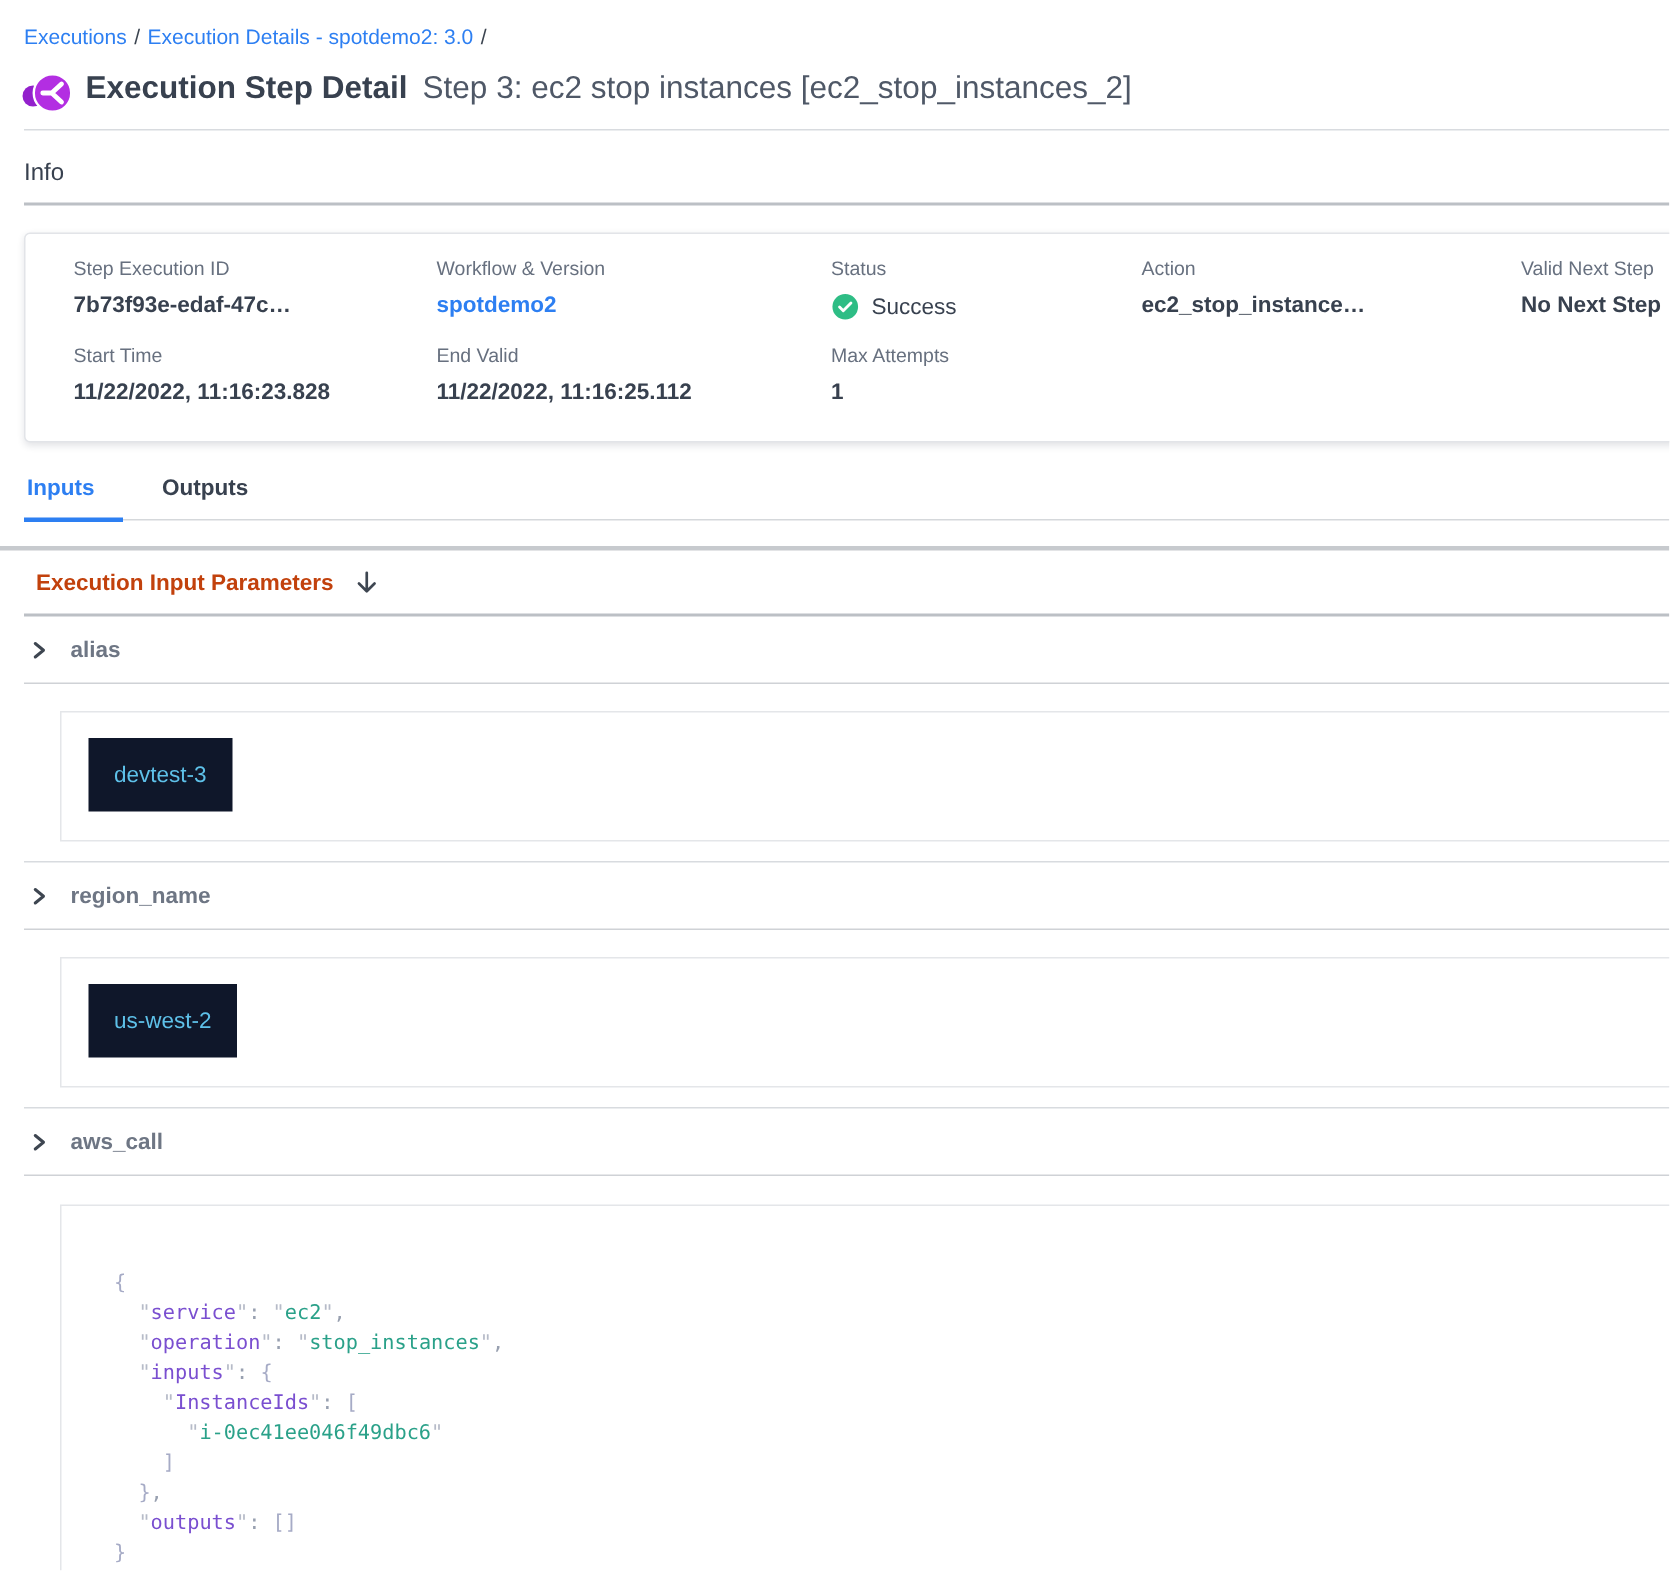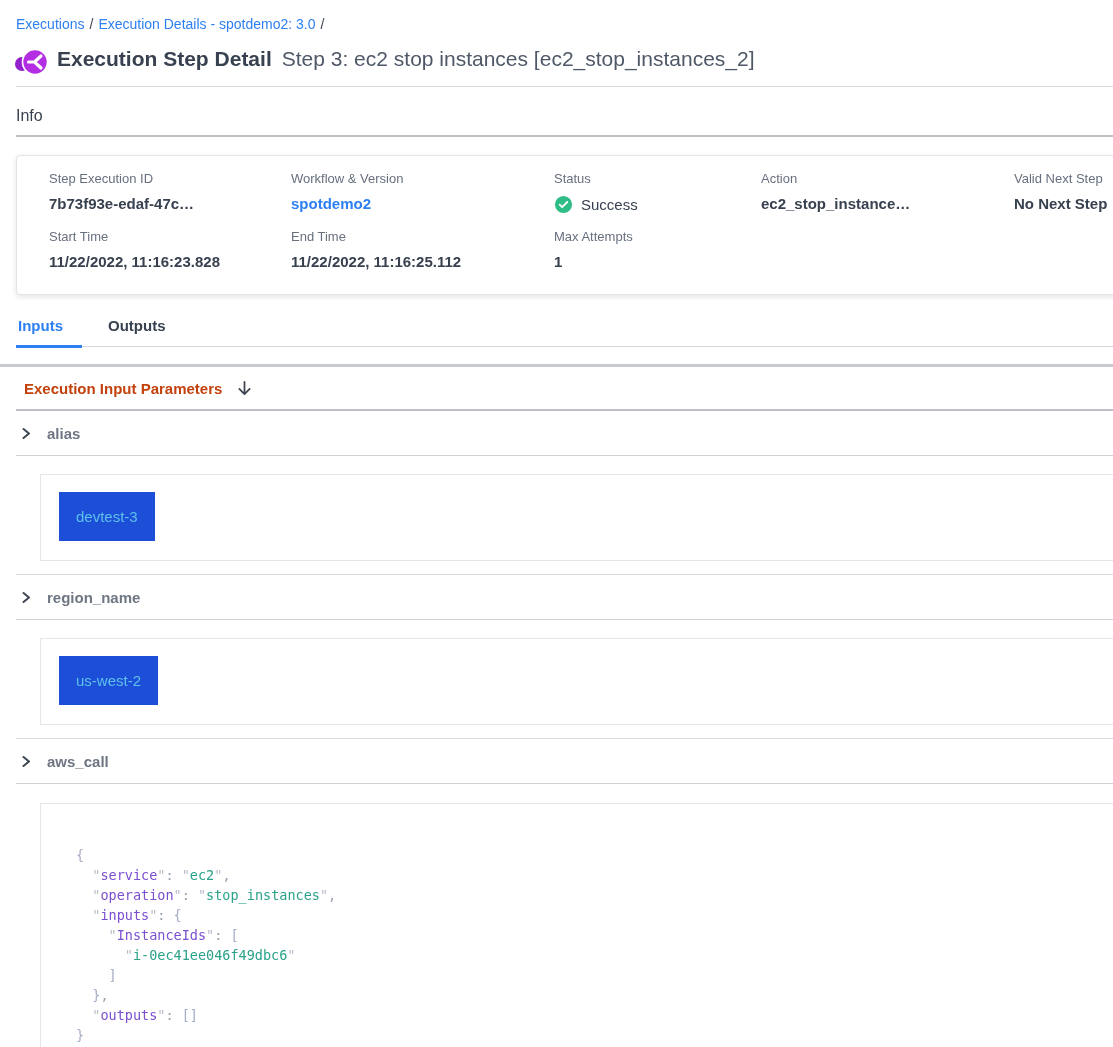--- a/index.html
+++ b/index.html
@@ -43,21 +43,21 @@
   .tab:first-child { min-width:66px; text-align:left; }
   .thick-sep { height:3px; background:#c7cace; width:100%; margin-top:17px; }
 
   .params-heading { display:flex; align-items:center; gap:14px; margin:13px 0 12px 24px; }
   .params-heading .txt { font-size:15px; font-weight:700; color:#c2410c; }
 
   .section-row { display:flex; align-items:center; gap:15px; padding:14px 0 13px 20px; cursor:pointer; }
   .section-row .name { font-size:15px; color:#6e7684;font-weight:bold; }
 
   .value-box { margin:18px -30px 0 40px; border:1px solid #e4e6e9; background:#fff; padding:17px 18px 19px 18px; }
-  .chip { display:inline-block; background:#1d4ed8; padding:16px 17px; font-size:15px; color:#5ec1e9; }
+  .chip { display:inline-block; background:#0f172a; padding:16px 17px; font-size:15px; color:#5ec1e9; }
   .box-gap { height:13px; }
 
   
   .code-box { margin:19px -30px 0 40px; border:1px solid #e4e6e9; background:#fff;
               padding:41px 0 30px 35px; height:280px; }
   .code { font-family:"DejaVu Sans Mono","Liberation Mono",monospace; font-size:13.5px;
           line-height:20px; white-space:pre; }
   .tok-q { color:#b6bbc8; }
   .tok-k { color:#7a4fd0; }
   .tok-s { color:#2aa189; }
@@ -117,21 +117,21 @@
     </div>
     <div class="cell">
       <div class="lbl">Valid Next Step</div>
       <div class="val">No Next Step</div>
     </div>
     <div class="cell">
       <div class="lbl">Start Time</div>
       <div class="val">11/22/2022, 11:16:23.828</div>
     </div>
     <div class="cell">
-      <div class="lbl">End Time</div>
+      <div class="lbl">End Valid</div>
       <div class="val">11/22/2022, 11:16:25.112</div>
     </div>
     <div class="cell">
       <div class="lbl">Max Attempts</div>
       <div class="val">1</div>
     </div>
     <div class="cell"></div>
   </div>
 
   <div class="tabs">

